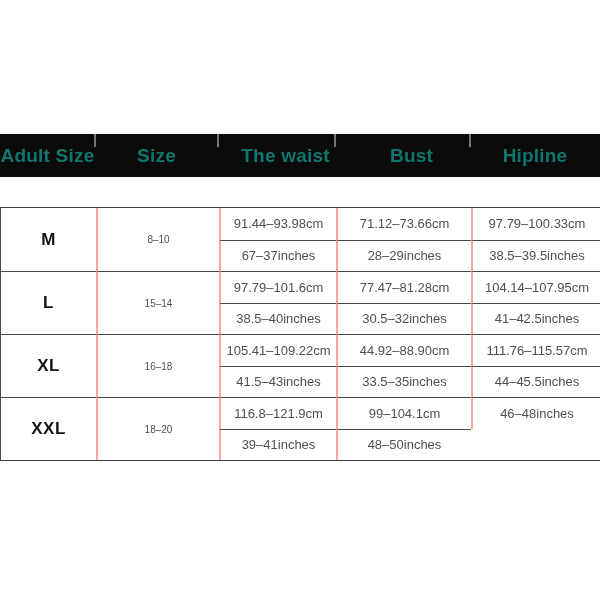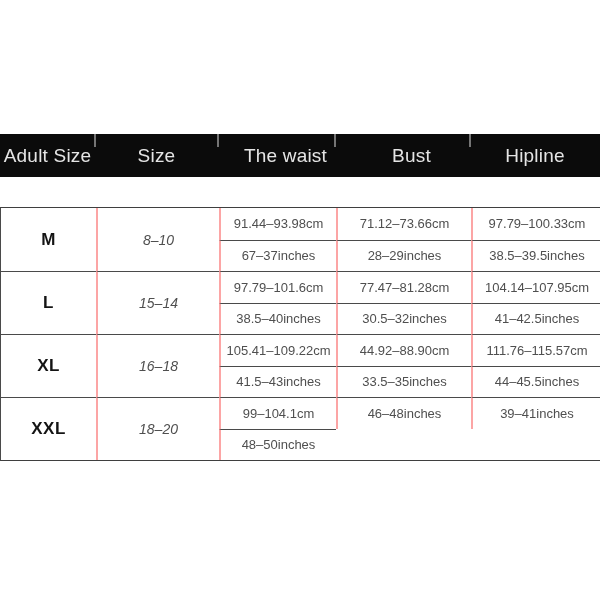--- a/index.html
+++ b/index.html
@@ -19,23 +19,23 @@
     left: 0;
     width: 600px;
     height: 43px;
     background: #0b0b0b;
     display: flex;
   }
   .header-cell {
     height: 43px;
     line-height: 43px;
     text-align: center;
-    color: #e5e5e5;
+    color: #0f766e;
     font-size: 19px;
-    font-weight: 400;
+    font-weight: 700;
     letter-spacing: 0.2px;
   }
   .hc1 { width: 95px; }
   .hc2 { width: 123px; }
   .hc3 { width: 117px; }
   .hc4 { width: 135px; }
   .hc5 { width: 130px; }
   .header-tick {
     position: absolute;
     top: 0;
@@ -73,21 +73,21 @@
   }
   .cell.col1 { border-left: none; }
   .cell.no-top { border-top: none; }
   .cell.span2 { grid-row: span 2; }
   .cell.adult {
     color: #141414;
     font-size: 17px;
     font-weight: 700;
     letter-spacing: 0.5px;
   }
-  .cell.sizecol { font-size: 14px; font-style: italic; }
+  .cell.sizecol { font-size: 10px; }
 </style>
 </head>
 <body>
 
 <div class="stage">
 
   <div class="header-bar">
     <div class="header-cell hc1">Adult Size</div>
     <div class="header-cell hc2">Size</div>
     <div class="header-cell hc4">The waist</div>
@@ -123,19 +123,20 @@
     <div class="cell sizecol span2">16–18</div>
     <div class="cell">105.41–109.22cm</div>
     <div class="cell">44.92–88.90cm</div>
     <div class="cell">111.76–115.57cm</div>
     <div class="cell">41.5–43inches</div>
     <div class="cell">33.5–35inches</div>
     <div class="cell">44–45.5inches</div>
 
     <div class="cell col1 adult span2">XXL</div>
     <div class="cell sizecol span2">18–20</div>
+    <div class="cell">116.8–121.9cm</div>
     <div class="cell">99–104.1cm</div>
     <div class="cell">46–48inches</div>
     <div class="cell">39–41inches</div>
     <div class="cell">48–50inches</div>
   </div>
 
 </div>
 
 </body></html>

